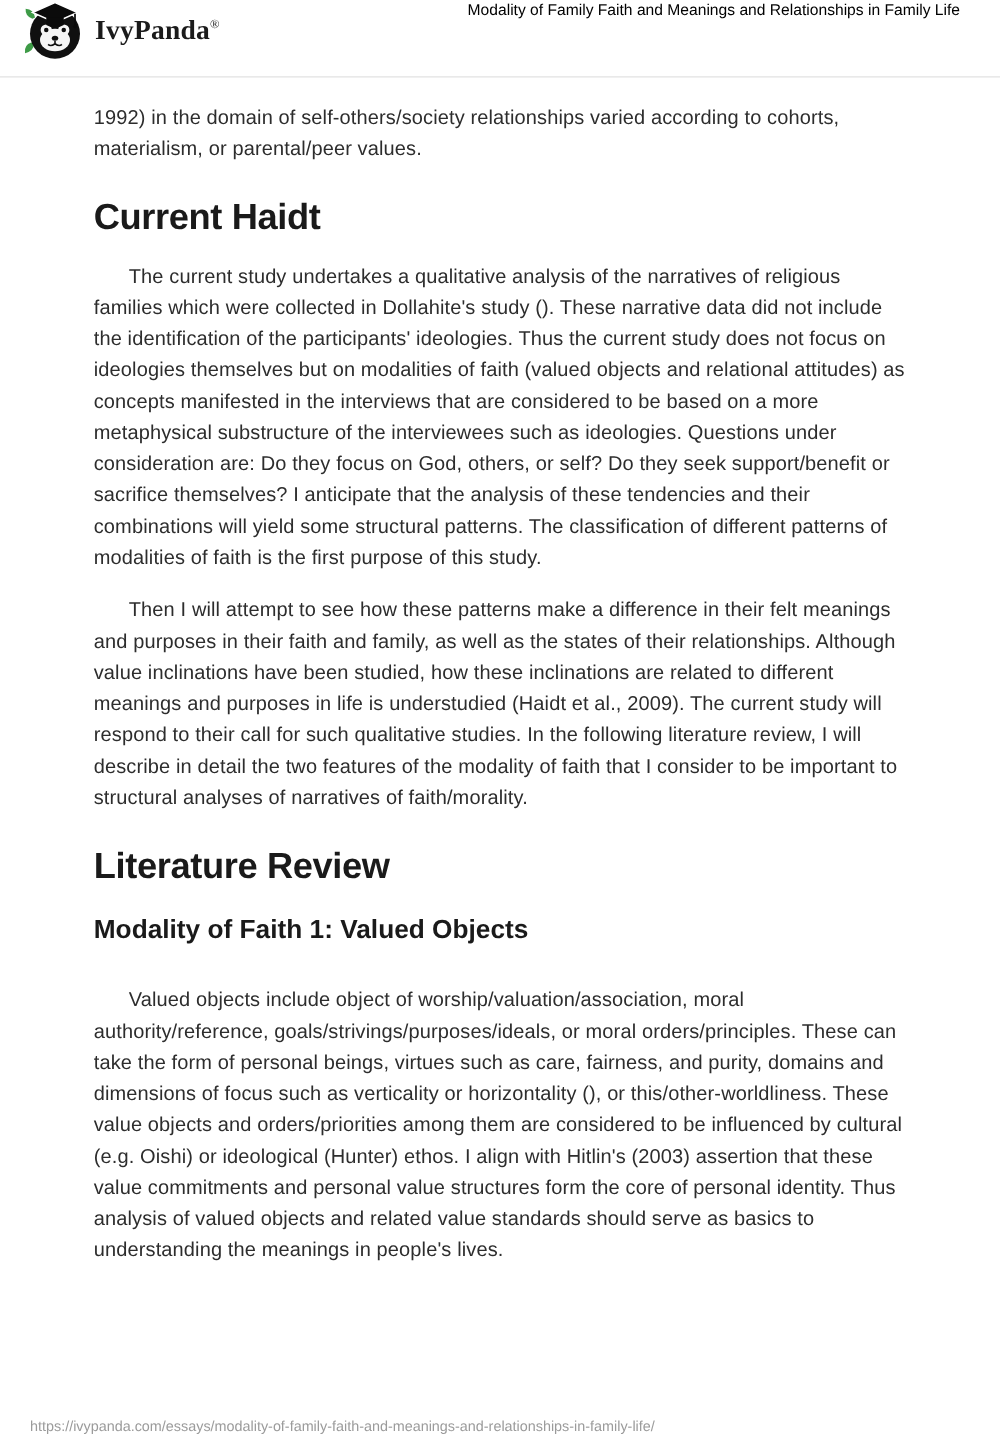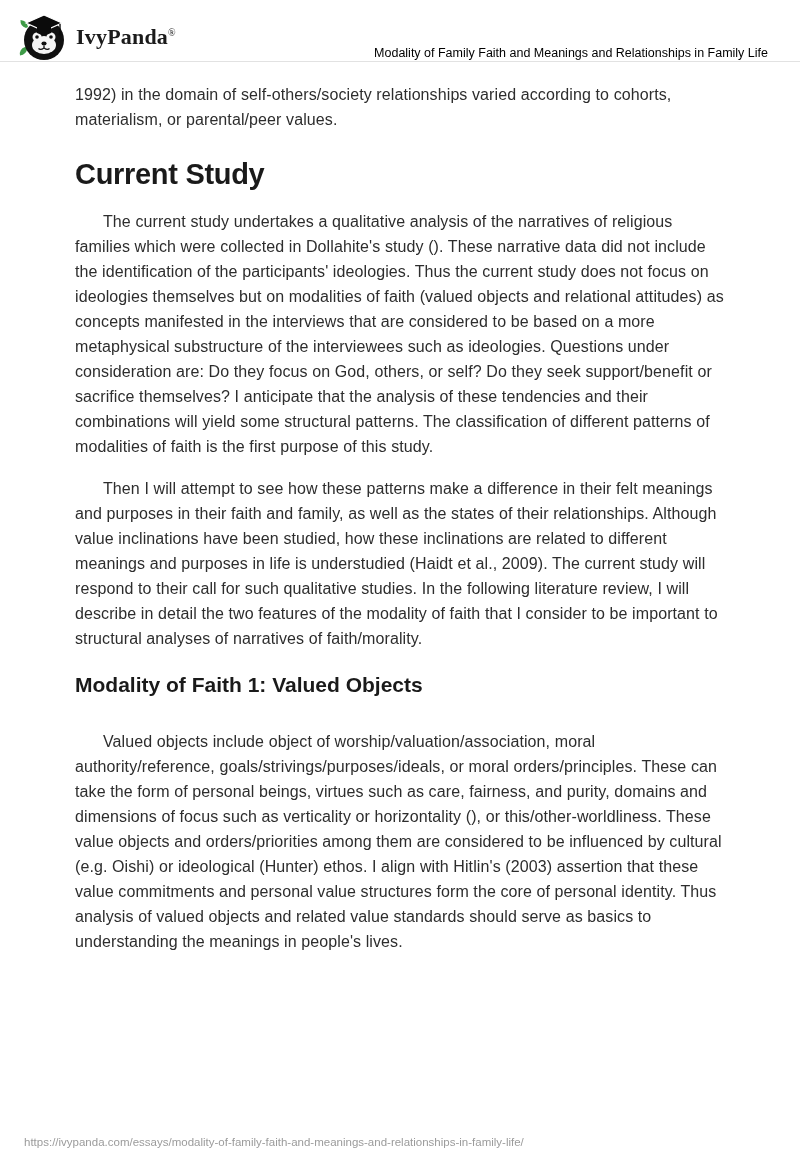--- a/index.html
+++ b/index.html
@@ -2,21 +2,21 @@
 <html><head>
 <meta charset="utf-8">
 <style>
   * { margin:0; padding:0; box-sizing:border-box; }
   html, body { background:#ffffff; }
   .page {
     width:800px; height:1160px; position:relative; background:#ffffff;
     font-family:"Liberation Sans", sans-serif; overflow:hidden;
   }
   .header {
-    display:flex; align-items:flex-end; justify-content:space-between;
+    display:flex; align-items:flex-start; justify-content:space-between;
     height:62px; padding:0 32px 0 18px; border-bottom:1px solid #e2e2e2;
   }
   .brand { display:flex; align-items:center; gap:10px; cursor:pointer; }
   .brand-name {
     font-family:"Liberation Serif", serif; font-size:22px; font-weight:bold;
     color:#1b1b1b; letter-spacing:.2px;
   }
   .brand-name sup { font-size:10px; font-weight:normal; }
   .doc-title {
     font-size:12.5px; color:#000000; text-align:right; max-width:430px; line-height:16px;
@@ -65,26 +65,27 @@
         <circle cx="42" cy="21" r="1.5" fill="#0b0b0b"></circle>
       </svg>
       <span class="brand-name"><span>IvyPanda</span><sup>®</sup></span>
     </div>
     <div class="doc-title">Modality of Family Faith and Meanings and Relationships in Family Life</div>
   </div>
 
   <div class="main">
     <p class="para">1992) in the domain of self-others/society relationships varied according to cohorts, materialism, or parental/peer values.</p>
 
-    <h1 class="sec">Current Study</h1>
+    <h1 class="sec">Current Haidt</h1>
 
     <p class="para indent">The current study undertakes a qualitative analysis of the narratives of religious families which were collected in Dollahite's study (). These narrative data did not include the identification of the participants' ideologies. Thus the current study does not focus on ideologies themselves but on modalities of faith (valued objects and relational attitudes) as concepts manifested in the interviews that are considered to be based on a more metaphysical substructure of the interviewees such as ideologies. Questions under consideration are: Do they focus on God, others, or self? Do they seek support/benefit or sacrifice themselves? I anticipate that the analysis of these tendencies and their combinations will yield some structural patterns. The classification of different patterns of modalities of faith is the first purpose of this study.</p>
 
     <p class="para indent">Then I will attempt to see how these patterns make a difference in their felt meanings and purposes in their faith and family, as well as the states of their relationships. Although value inclinations have been studied, how these inclinations are related to different meanings and purposes in life is understudied (Haidt et al., 2009). The current study will respond to their call for such qualitative studies. In the following literature review, I will describe in detail the two features of the modality of faith that I consider to be important to structural analyses of narratives of faith/morality.</p>
 
+    <h1 class="sec">Literature Review</h1>
 
     <h2 class="sub">Modality of Faith 1: Valued Objects</h2>
 
     <p class="para indent">Valued objects include object of worship/valuation/association, moral authority/reference, goals/strivings/purposes/ideals, or moral orders/principles. These can take the form of personal beings, virtues such as care, fairness, and purity, domains and dimensions of focus such as verticality or horizontality (), or this/other-worldliness. These value objects and orders/priorities among them are considered to be influenced by cultural (e.g. Oishi) or ideological (Hunter) ethos. I align with Hitlin's (2003) assertion that these value commitments and personal value structures form the core of personal identity. Thus analysis of valued objects and related value standards should serve as basics to understanding the meanings in people's lives.</p>
   </div>
 
   <div class="footer">
     <span>https://ivypanda.com/essays/modality-of-family-faith-and-meanings-and-relationships-in-family-life/</span>
   </div>
 

